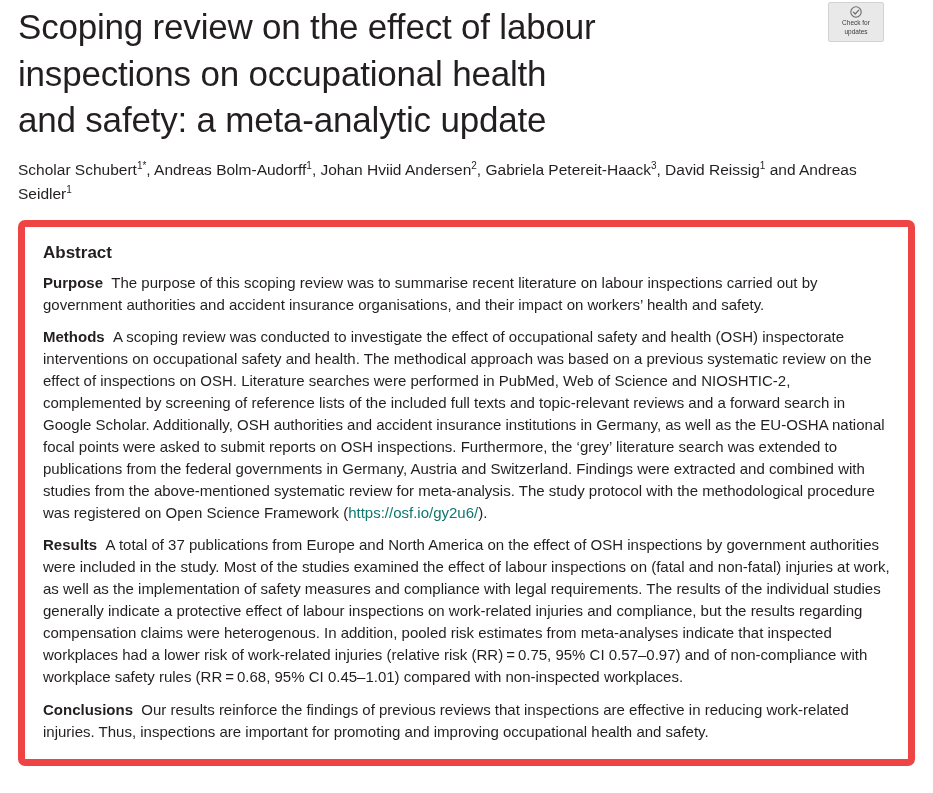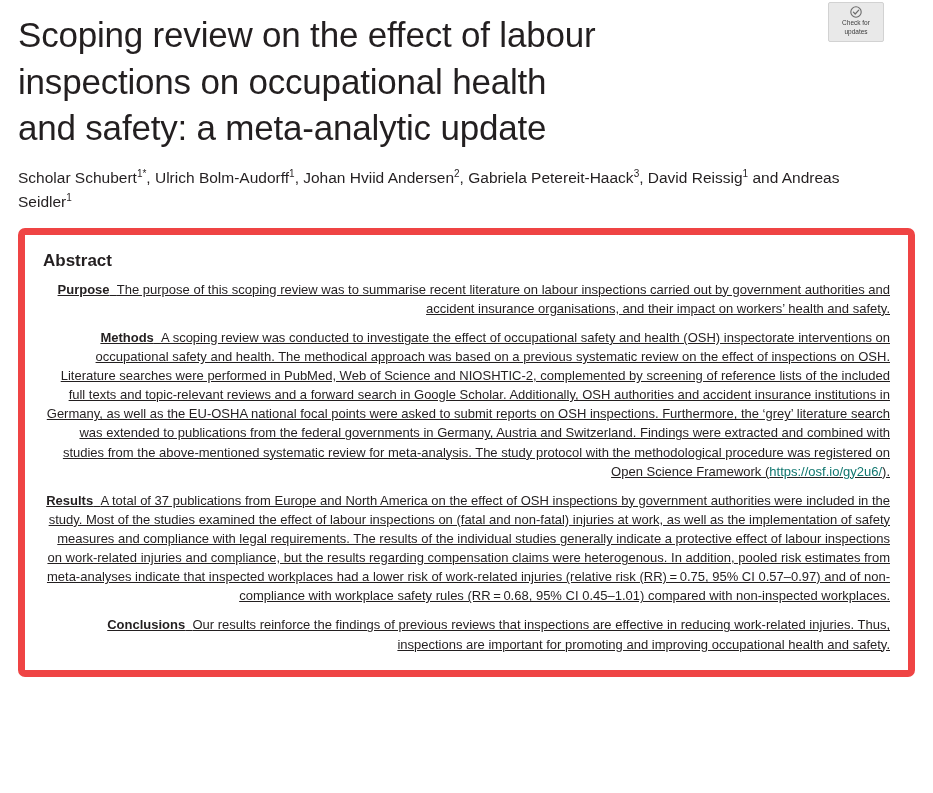--- a/index.html
+++ b/index.html
@@ -13,21 +13,21 @@
     font-family: "Liberation Sans", sans-serif;
     color: #231f20;
     position: relative;
     overflow: hidden;
   }
   .page {
     position: relative;
     width: 906px;
     height: 793px;
     box-sizing: border-box;
-    padding: 8px 18px;
+    padding: 0 18px;
   }
   
   .title {
     font-size: 35px;
     line-height: 1.33;
     font-weight: 400;
     color: #231f20;
     letter-spacing: -0.2px;
     margin: 0;
     padding-top: 4px;
@@ -91,26 +91,25 @@
     box-sizing: border-box;
     width: 897px;
   }
   .abstract-heading {
     font-size: 17px;
     font-weight: bold;
     color: #231f20;
     margin: 2px 0 9px 0;
   }
   .abs-para {
-    font-size: 13px;
+    font-size: 15px;
     line-height: 1.47;
     color: #231f20;
     margin: 0 0 10px 0;
-    text-align: right;
-    text-decoration: underline;
+    text-align: left;
   }
   .abs-para:last-child { margin-bottom: 0; }
   .abs-label {
     font-weight: bold;
   }
   .abs-label::after { content: "\00a0\00a0"; }
   a.link {
     color: #0f766e;
     text-decoration: none;
   }
@@ -130,21 +129,21 @@
     <span class="cm-text">Check for</span>
     <span class="cm-text">updates</span>
   </div>
 
   <h1 class="title">
     <span class="title-line">Scoping review on the effect of labour</span>
     <span class="title-line">inspections on occupational health</span>
     <span class="title-line">and safety: a meta-analytic update</span>
   </h1>
 
-  <p class="authors"><span>Scholar Schubert</span><sup>1*</sup><span>, Ulrich Bolm-Audorff</span><sup>1</sup><span>, Johan Hviid Andersen</span><sup>2</sup><span>, Gabriela Petereit-Haack</span><sup>3</sup><span>, David Reissig</span><sup>1</sup><span> and Andreas Seidler</span><sup>1</sup></p>
+  <p class="authors"><span>Scholar Schubert</span><sup>1*</sup><span>, Andreas Bolm-Audorff</span><sup>1</sup><span>, Johan Hviid Andersen</span><sup>2</sup><span>, Gabriela Petereit-Haack</span><sup>3</sup><span>, David Reissig</span><sup>1</sup><span> and Andreas Seidler</span><sup>1</sup></p>
 
   <section class="abstract-box">
     <div class="abstract-heading">Abstract</div>
 
     <p class="abs-para"><span class="abs-label">Purpose</span><span>The purpose of this scoping review was to summarise recent literature on labour inspections carried out by government authorities and accident insurance organisations, and their impact on workers’ health and safety.</span></p>
 
     <p class="abs-para"><span class="abs-label">Methods</span><span>A scoping review was conducted to investigate the effect of occupational safety and health (OSH) inspectorate interventions on occupational safety and health. The methodical approach was based on a previous systematic review on the effect of inspections on OSH. Literature searches were performed in PubMed, Web of Science and NIOSHTIC-2, complemented by screening of reference lists of the included full texts and topic-relevant reviews and a forward search in Google Scholar. Additionally, OSH authorities and accident insurance institutions in Germany, as well as the EU-OSHA national focal points were asked to submit reports on OSH inspections. Furthermore, the ‘grey’ literature search was extended to publications from the federal governments in Germany, Austria and Switzerland. Findings were extracted and combined with studies from the above-mentioned systematic review for meta-analysis. The study protocol with the methodological procedure was registered on Open Science Framework (</span><a class="link" href="#">https://osf.io/gy2u6/</a><span>).</span></p>
 
     <p class="abs-para"><span class="abs-label">Results</span><span>A total of 37 publications from Europe and North America on the effect of OSH inspections by government authorities were included in the study. Most of the studies examined the effect of labour inspections on (fatal and non-fatal) injuries at work, as well as the implementation of safety measures and compliance with legal requirements. The results of the individual studies generally indicate a protective effect of labour inspections on work-related injuries and compliance, but the results regarding compensation claims were heterogenous. In addition, pooled risk estimates from meta-analyses indicate that inspected workplaces had a lower risk of work-related injuries (relative risk (RR) = 0.75, 95% CI 0.57–0.97) and of non-compliance with workplace safety rules (RR = 0.68, 95% CI 0.45–1.01) compared with non-inspected workplaces.</span></p>
 

